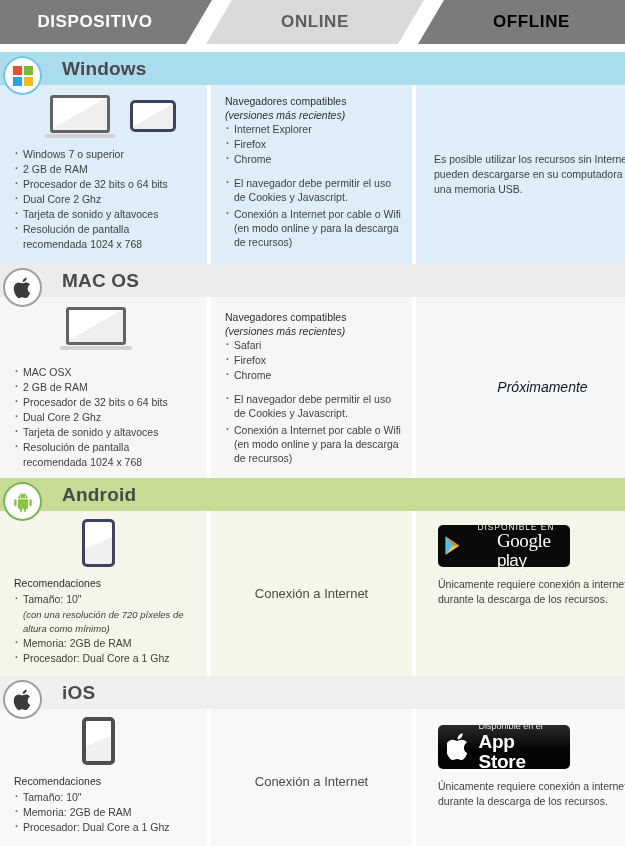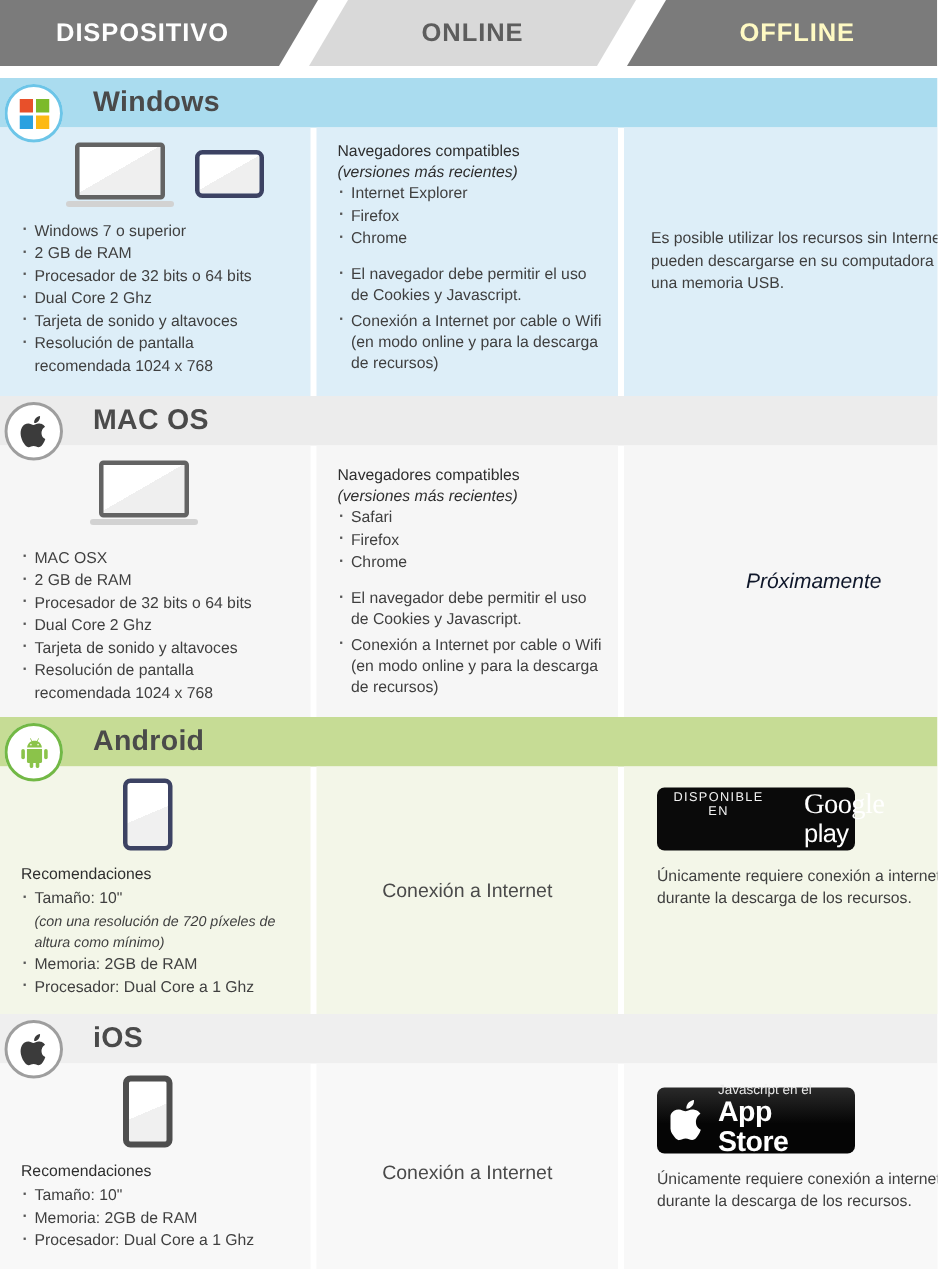--- a/index.html
+++ b/index.html
@@ -15,21 +15,21 @@
   .top-header { position: relative; width: 625px; height: 52px; background: #ffffff; }
   .hdr-cell {
     position: absolute; top: 0; height: 44px;
     display: flex; align-items: center; justify-content: center;
     font-size: 17px; font-weight: bold; letter-spacing: 0.6px;
   }
   .hdr-dispositivo { left: 0; width: 212px; background: #7b7b7b; color: #ffffff;
      clip-path: polygon(0 0, 212px 0, 186px 44px, 0 44px); padding-right: 22px; }
   .hdr-online { left: 206px; width: 218px; background: #d9d9d9; color: #5d5d5d;
      clip-path: polygon(26px 0, 218px 0, 192px 44px, 0 44px); }
-  .hdr-offline { left: 418px; width: 207px; background: #7b7b7b; color: #fef9c3;
+  .hdr-offline { left: 418px; width: 207px; background: #7b7b7b; color: #000000;
      clip-path: polygon(26px 0, 207px 0, 207px 44px, 0 44px); padding-left: 20px; }
 
   
   .os-row { position: relative; width: 625px; }
   .os-band {
     position: absolute; left: 0; top: 0; width: 625px; height: 33px;
   }
   .os-title {
     position: absolute; left: 62px; top: 0; height: 33px;
     display: flex; align-items: center;
@@ -98,21 +98,21 @@
     border-radius: 5px; position: relative;
     background: linear-gradient(157deg,#ffffff 50%, #f0f0f0 50%);
   }
 
   
   .store-badge {
     background: #0a0a0a; border-radius: 5px;
     display: inline-flex; align-items: center; color: #fff;
   }
   .gp-badge { width: 132px; height: 42px; padding: 4px 8px 4px 6px; gap: 5px; }
-  .gp-text { display: flex; flex-direction: row; line-height: 1; }
+  .gp-text { display: flex; flex-direction: column; line-height: 1; }
   .gp-top { font-size: 8.5px; letter-spacing: .9px; color: #f2f2f2; text-align:center; }
   .gp-bottom { font-size: 19px; letter-spacing: -.4px; font-family: "Liberation Serif", serif; margin-left: 27px; }
   .gp-bottom .play { font-family: "Liberation Sans", sans-serif; font-size: 17px; font-weight: 300; }
 
   .as-badge { width: 132px; height: 44px; padding: 3px 8px 3px 9px; gap: 7px;
      background: linear-gradient(180deg,#2a2a2a 0%, #050505 55%); }
   .as-text { display: flex; flex-direction: column; line-height: 1.05; }
   .as-top { font-size: 9px; color: #eaeaea; }
   .as-bottom { font-size: 19px; font-weight: bold; letter-spacing: -.3px; }
 </style>
@@ -315,21 +315,21 @@
         <div class="centered-note">Conexión a Internet</div>
       </div>
 
       <div class="col col-offline" style="background:#f8f8f8;padding:16px 18px 0 22px;">
         <div class="store-badge as-badge">
           <svg width="26" height="30" viewBox="0 0 19 22" fill="#ffffff">
             <path d="M13.2 11.4c0-2.6 2.1-3.8 2.2-3.9-1.2-1.8-3.1-2-3.8-2.1-1.6-.2-3.1.9-3.9.9-.8 0-2.1-.9-3.4-.9C2.5 5.4.9 6.4 0 8c-1.8 3.2-.5 7.9 1.3 10.5.9 1.3 1.9 2.7 3.2 2.6 1.3-.1 1.8-.8 3.3-.8 1.5 0 2 .8 3.4.8 1.4 0 2.3-1.3 3.1-2.6.6-.9 1-1.8 1.3-2.8-3.3-1.3-2.4-5.2-2.4-5.3z"></path>
             <path d="M11.1 3.6c.7-.8 1.1-2 1-3.2-1 .1-2.2.7-2.9 1.5-.6.7-1.2 1.9-1 3.1 1.1.1 2.2-.6 2.9-1.4z"></path>
           </svg>
           <div class="as-text">
-            <span class="as-top">Javascript en el</span>
+            <span class="as-top">Disponible en el</span>
             <span class="as-bottom">App Store</span>
           </div>
         </div>
         <div class="offline-text" style="margin-top:10px;">Únicamente requiere conexión a internet durante la descarga de los recursos.</div>
       </div>
     </div>
   </div>
 
 </div>
 

